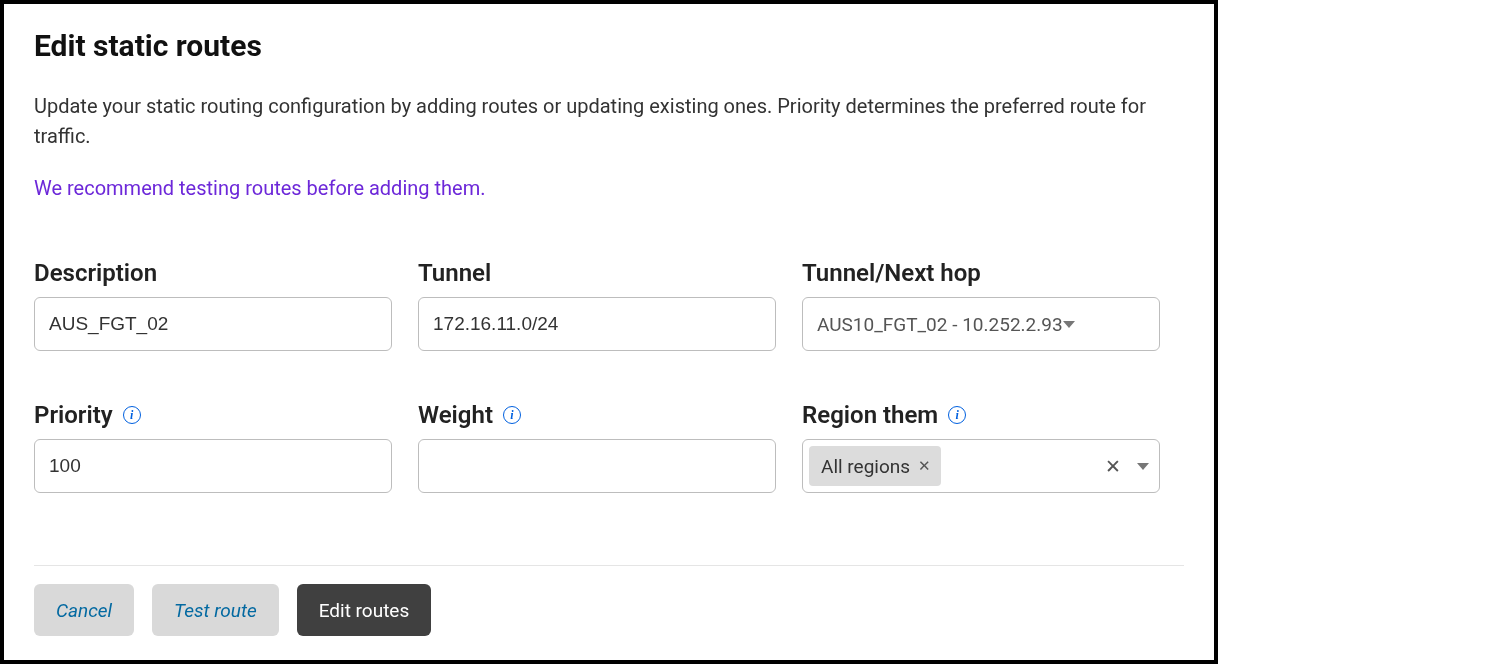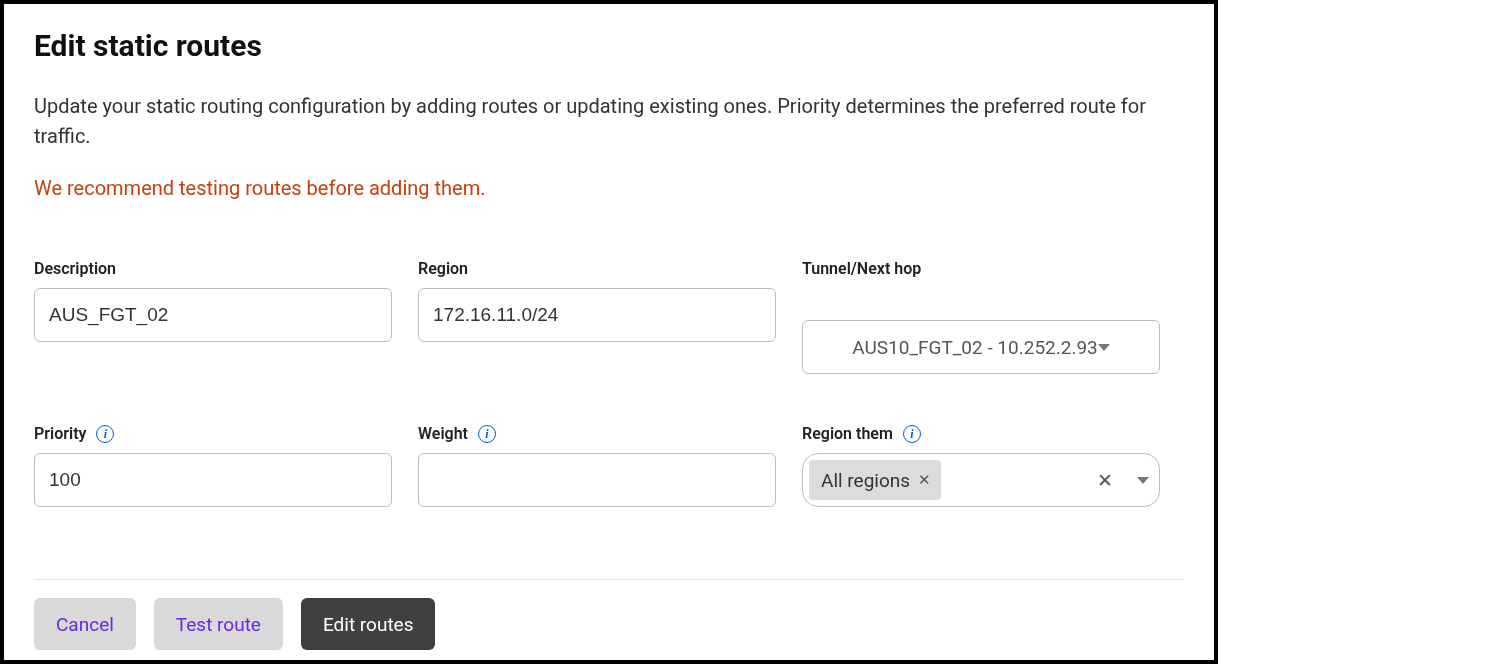--- a/index.html
+++ b/index.html
@@ -26,21 +26,21 @@
       color: #111;
     }
     .intro {
       font-size: 20px;
       color: #333;
       line-height: 1.5;
       margin-bottom: 22px;
     }
     .recommend {
       font-size: 20px;
-      color: #c2410c;
+      color: #6d28d9;
       line-height: 1.5;
       margin-bottom: 56px;
     }
     .form-row {
       display: flex;
       gap: 26px;
       margin-bottom: 50px;
     }
     .form-row:last-of-type {
       margin-bottom: 0;
@@ -50,21 +50,21 @@
       display: flex;
       flex-direction: column;
     }
     .label-row {
       display: flex;
       align-items: center;
       gap: 10px;
       margin-bottom: 10px;
     }
     label {
-      font-size: 16px;
+      font-size: 24px;
       font-weight: 600;
       color: #222;
     }
     .info-icon {
       width: 18px;
       height: 18px;
       border: 1.5px solid #0060df;
       border-radius: 50%;
       display: inline-flex;
       align-items: center;
@@ -84,45 +84,44 @@
       border-radius: 6px;
       padding: 4px 14px;
       font-size: 19px;
       color: #333;
       background: #fff;
       outline: none;
     }
     .select-box {
       display: flex;
       align-items: center;
-      justify-content: center;
+      justify-content: flex-start;
       cursor: pointer;
       user-select: none;
-      margin-top: 32px;
     }
     .select-box .value {
       color: #555;
     }
     .chevron-down {
       width: 0;
       height: 0;
       border-left: 6px solid transparent;
       border-right: 6px solid transparent;
       border-top: 7px solid #777;
     }
     .tag-select {
       width: 100%;
       height: 54px;
       border: 1px solid #bdbdbd;
-      border-radius: 16px;
+      border-radius: 6px;
       padding: 0 10px 0 6px;
       display: flex;
       align-items: center;
       background: #fff;
-      gap: 14px;
+      gap: 6px;
       cursor: text;
     }
     .tag {
       display: inline-flex;
       align-items: center;
       background: #dcdcdc;
       color: #333;
       font-size: 19px;
       padding: 6px 10px 6px 12px;
       border-radius: 4px;
@@ -163,21 +162,22 @@
       height: 52px;
       padding: 0 22px;
       border: none;
       border-radius: 6px;
       font-size: 19px;
       cursor: pointer;
       font-family: inherit;
     }
     .btn-secondary {
       background: #d9d9d9;
-      color: #6d28d9;
+      color: #0369a1;
+      font-style: italic;
     }
     .btn-primary {
       background: #404040;
       color: #fff;
     }
   </style>
 </head>
 <body>
 
 <div class="frame">
@@ -188,21 +188,21 @@
   <div class="form-row">
     <div class="form-group">
       <div class="label-row">
         <label>Description</label>
       </div>
       <input class="text-input" type="text" value="AUS_FGT_02" style="">
     </div>
 
     <div class="form-group">
       <div class="label-row">
-        <label>Region</label>
+        <label>Tunnel</label>
       </div>
       <input class="text-input" type="text" value="172.16.11.0/24" style="">
     </div>
 
     <div class="form-group">
       <div class="label-row">
         <label>Tunnel/Next hop</label>
       </div>
       <div class="select-box">
         <span class="value">AUS10_FGT_02 - 10.252.2.93</span>

